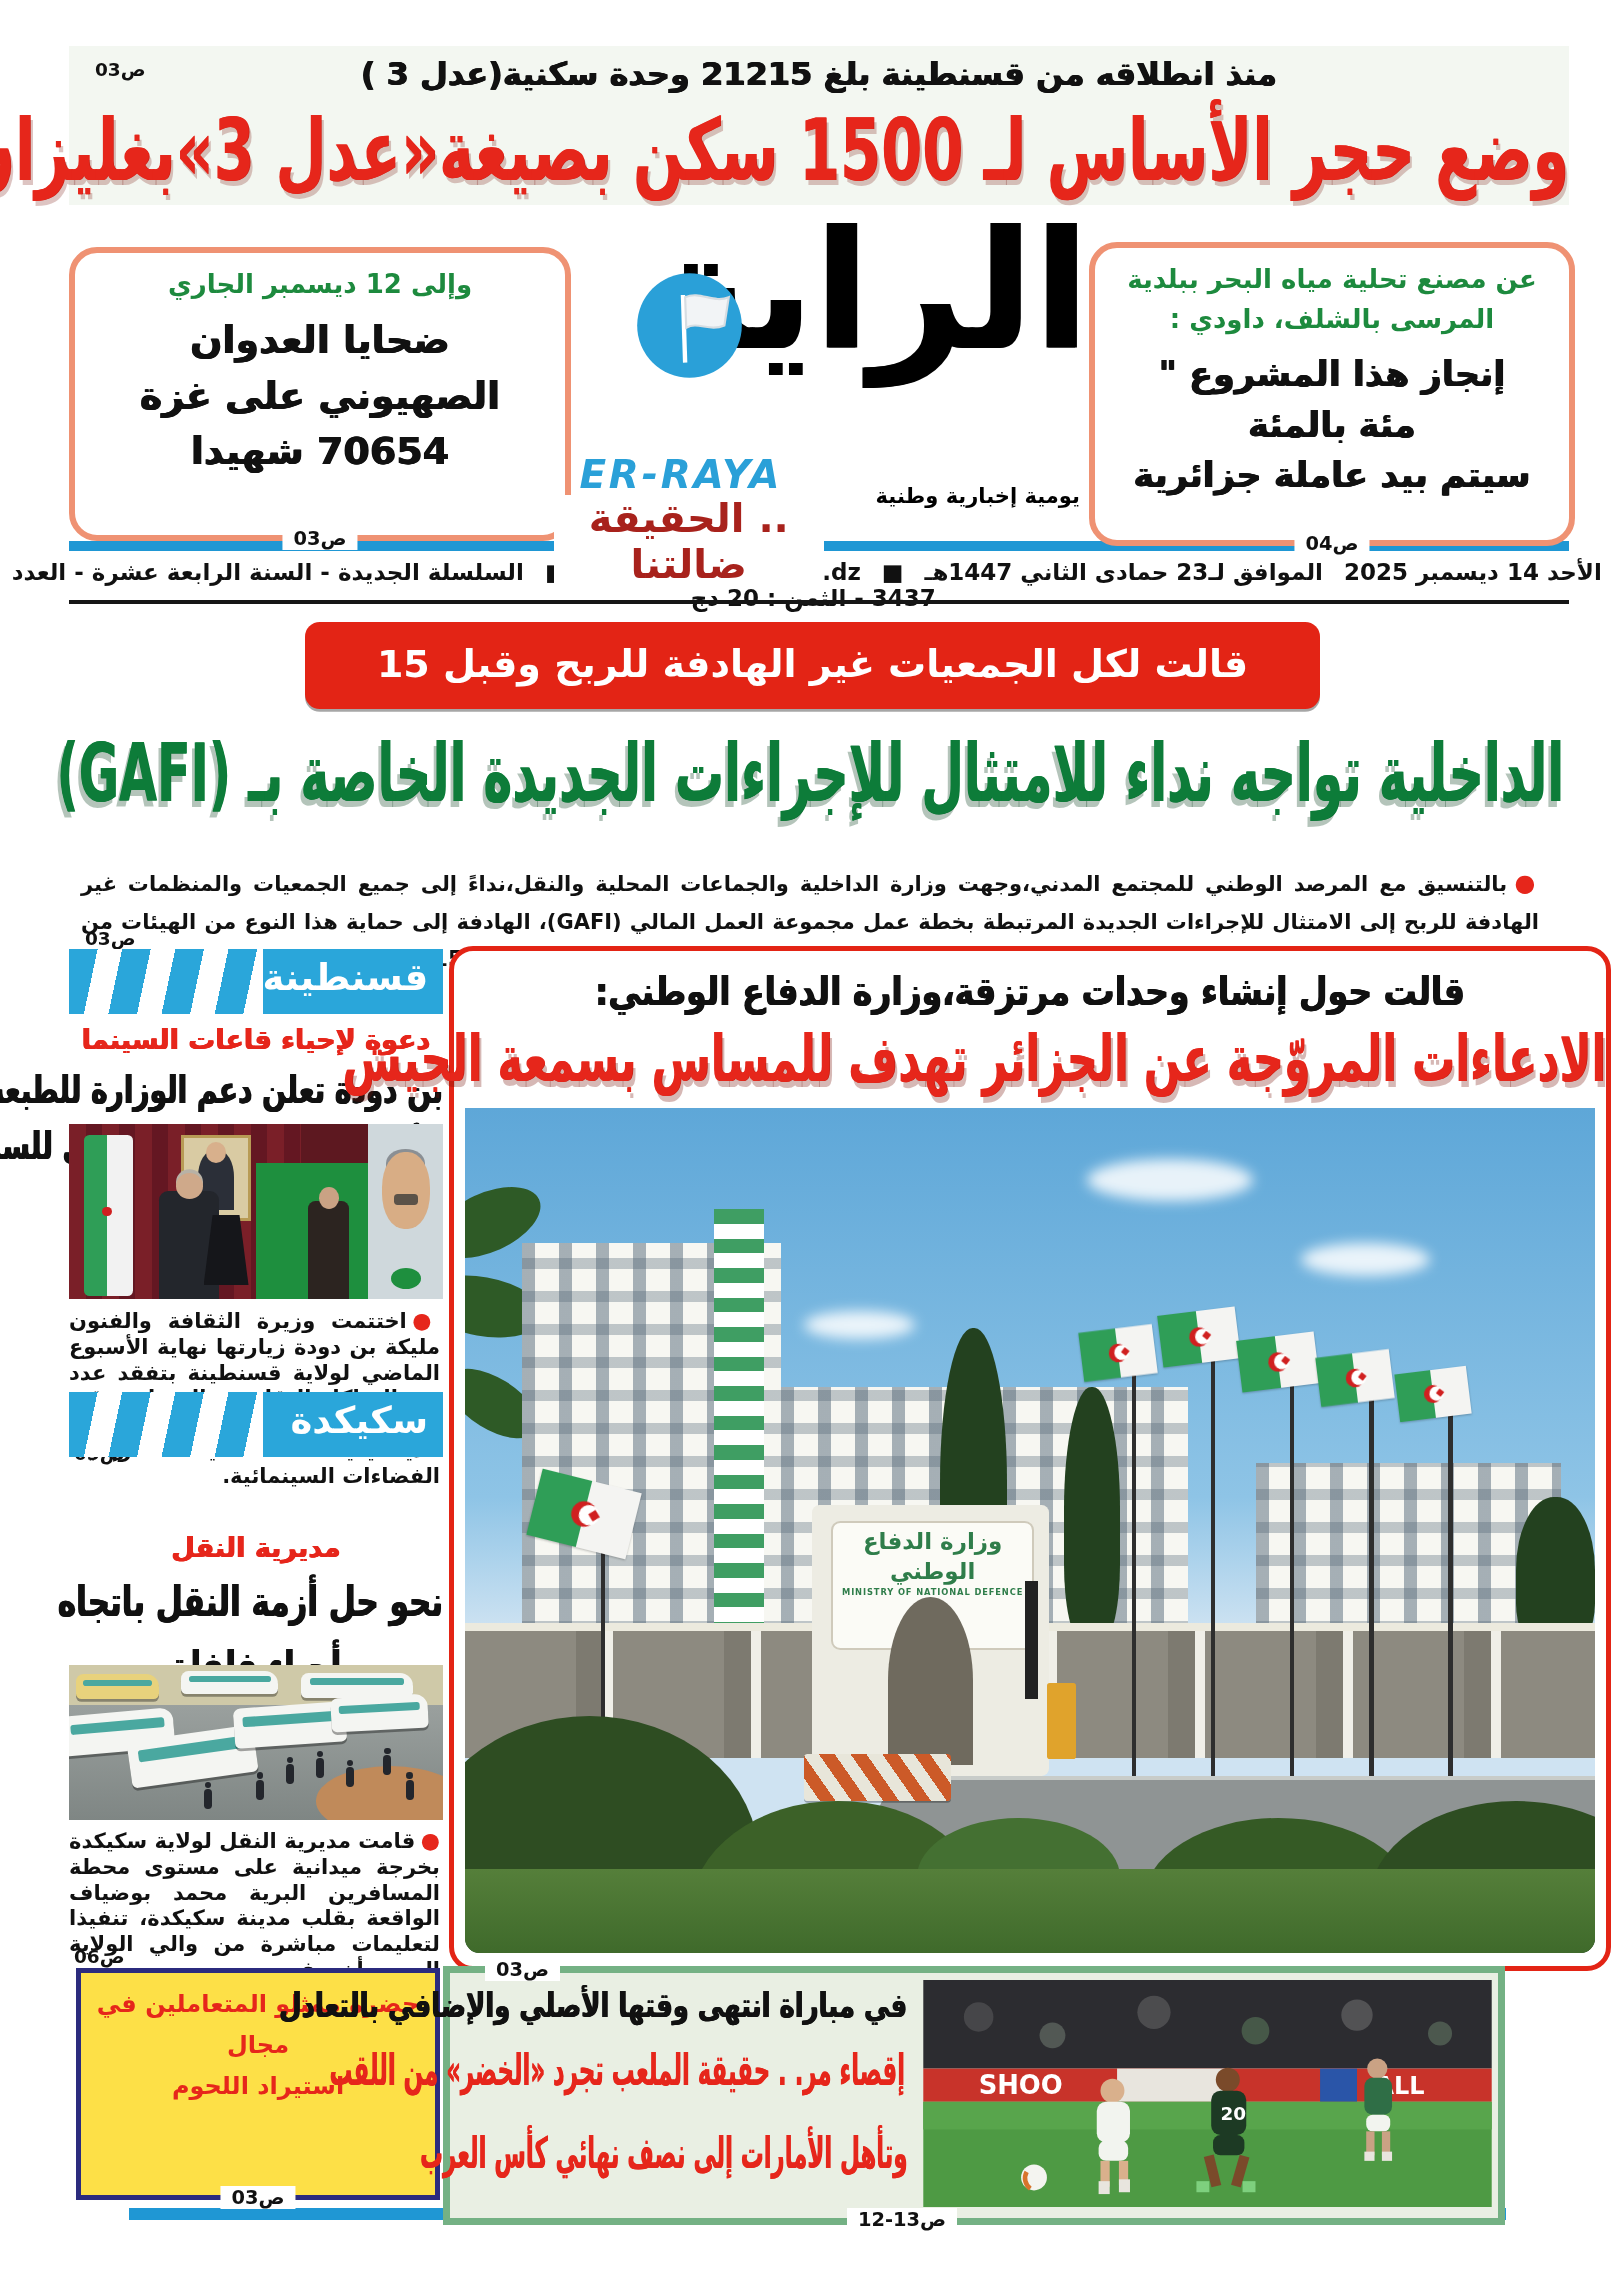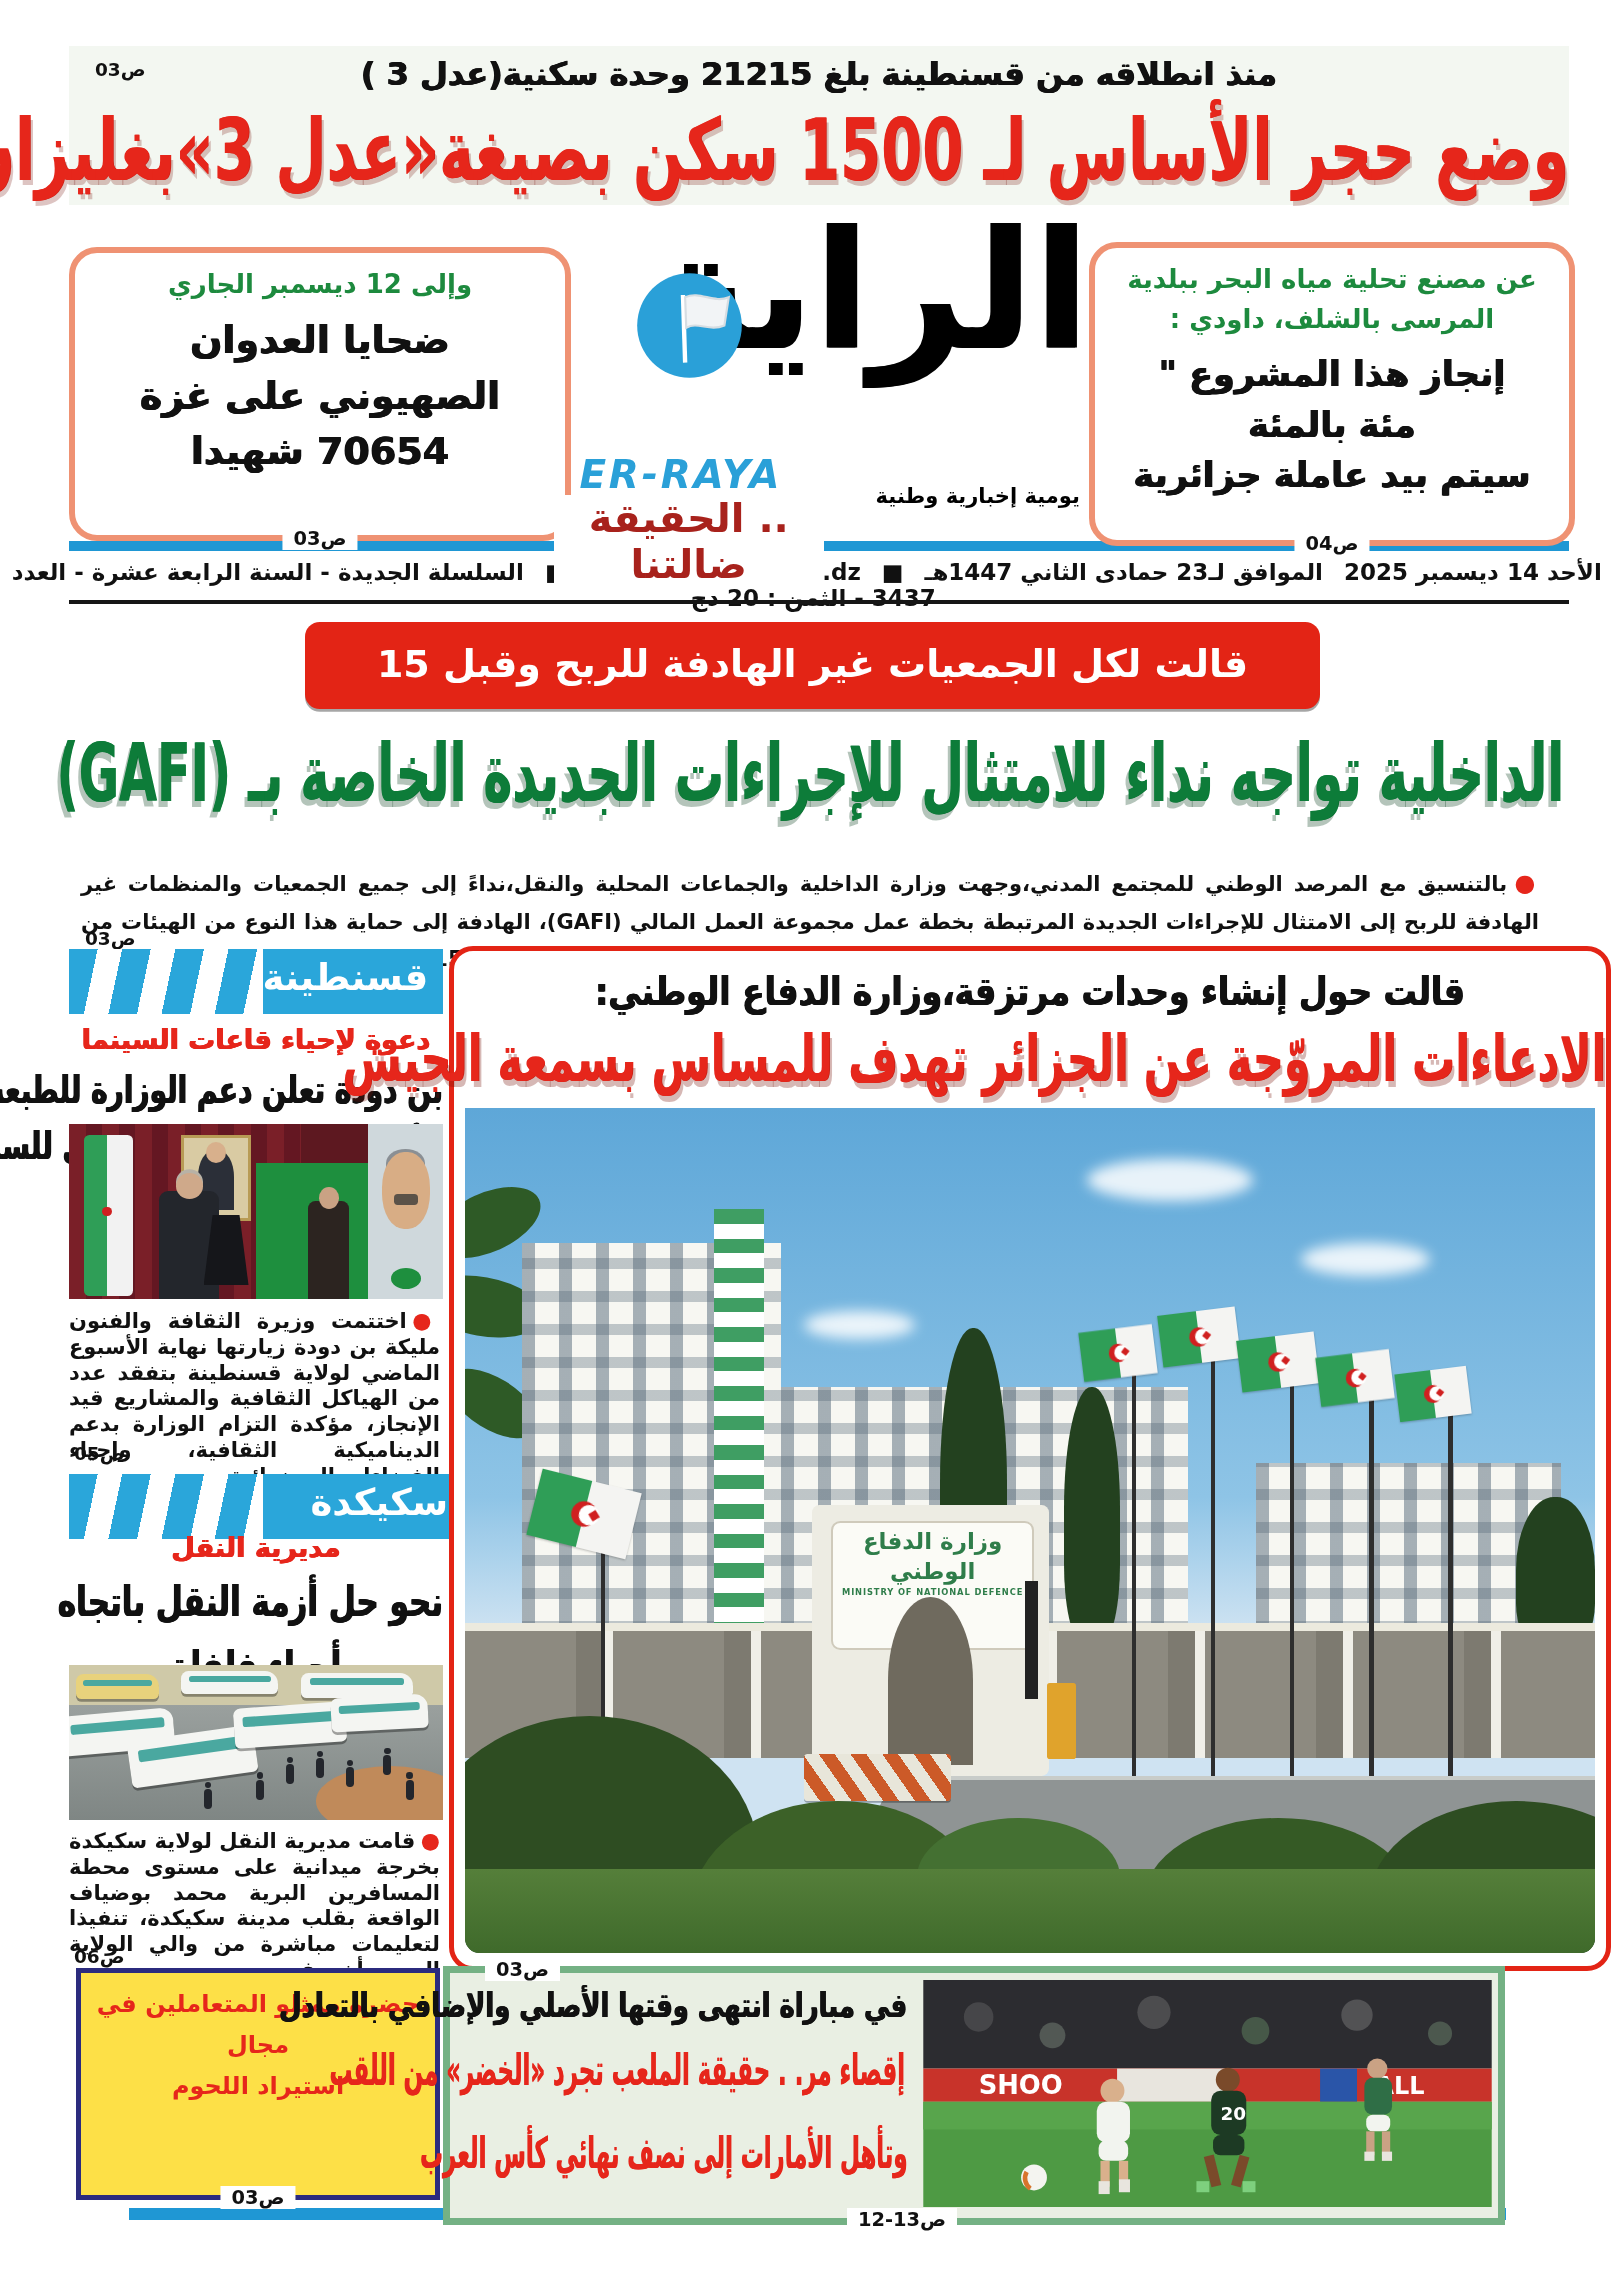--- a/index.html
+++ b/index.html
@@ -249,21 +249,21 @@
       <b></b>
       <s></s>
       <em></em>
     </div>
 </div>
 <div class="abs lbody" style="top:1307px;">
   <span class="bullet">●</span><span>اختتمت وزيرة الثقافة والفنون مليكة بن دودة زيارتها نهاية الأسبوع الماضي لولاية قسنطينة بتفقد عدد من الهياكل الثقافية والمشاريع قيد الإنجاز، مؤكدة التزام الوزارة بدعم الديناميكية الثقافية، وإحياء الفضاءات السينمائية.</span>
 </div>
 <div class="abs pageref lpref" style="top:1443px;">ص05</div>
 
-<div class="abs sec-banner" style="top:1474px;padding-left:20px;">
+<div class="abs sec-banner" style="top:1392px;">
   <div class="stripes"></div>
   <div class="sec-label">سكيكدة</div>
 </div>
 <div class="abs redkick heavy" style="top:1532px;">مديرية النقل</div>
 <div class="abs lhead" style="top:1569px;font-size:31px;">
   <div><span class="nowrap heavy">نحو حل أزمة النقل باتجاه</span></div>
   <div style="margin-top:16.6px;"><span class="nowrap heavy">أحياء فلفلة</span></div>
 </div>
 <div class="abs sphoto">
   <div class="canopy"></div>

